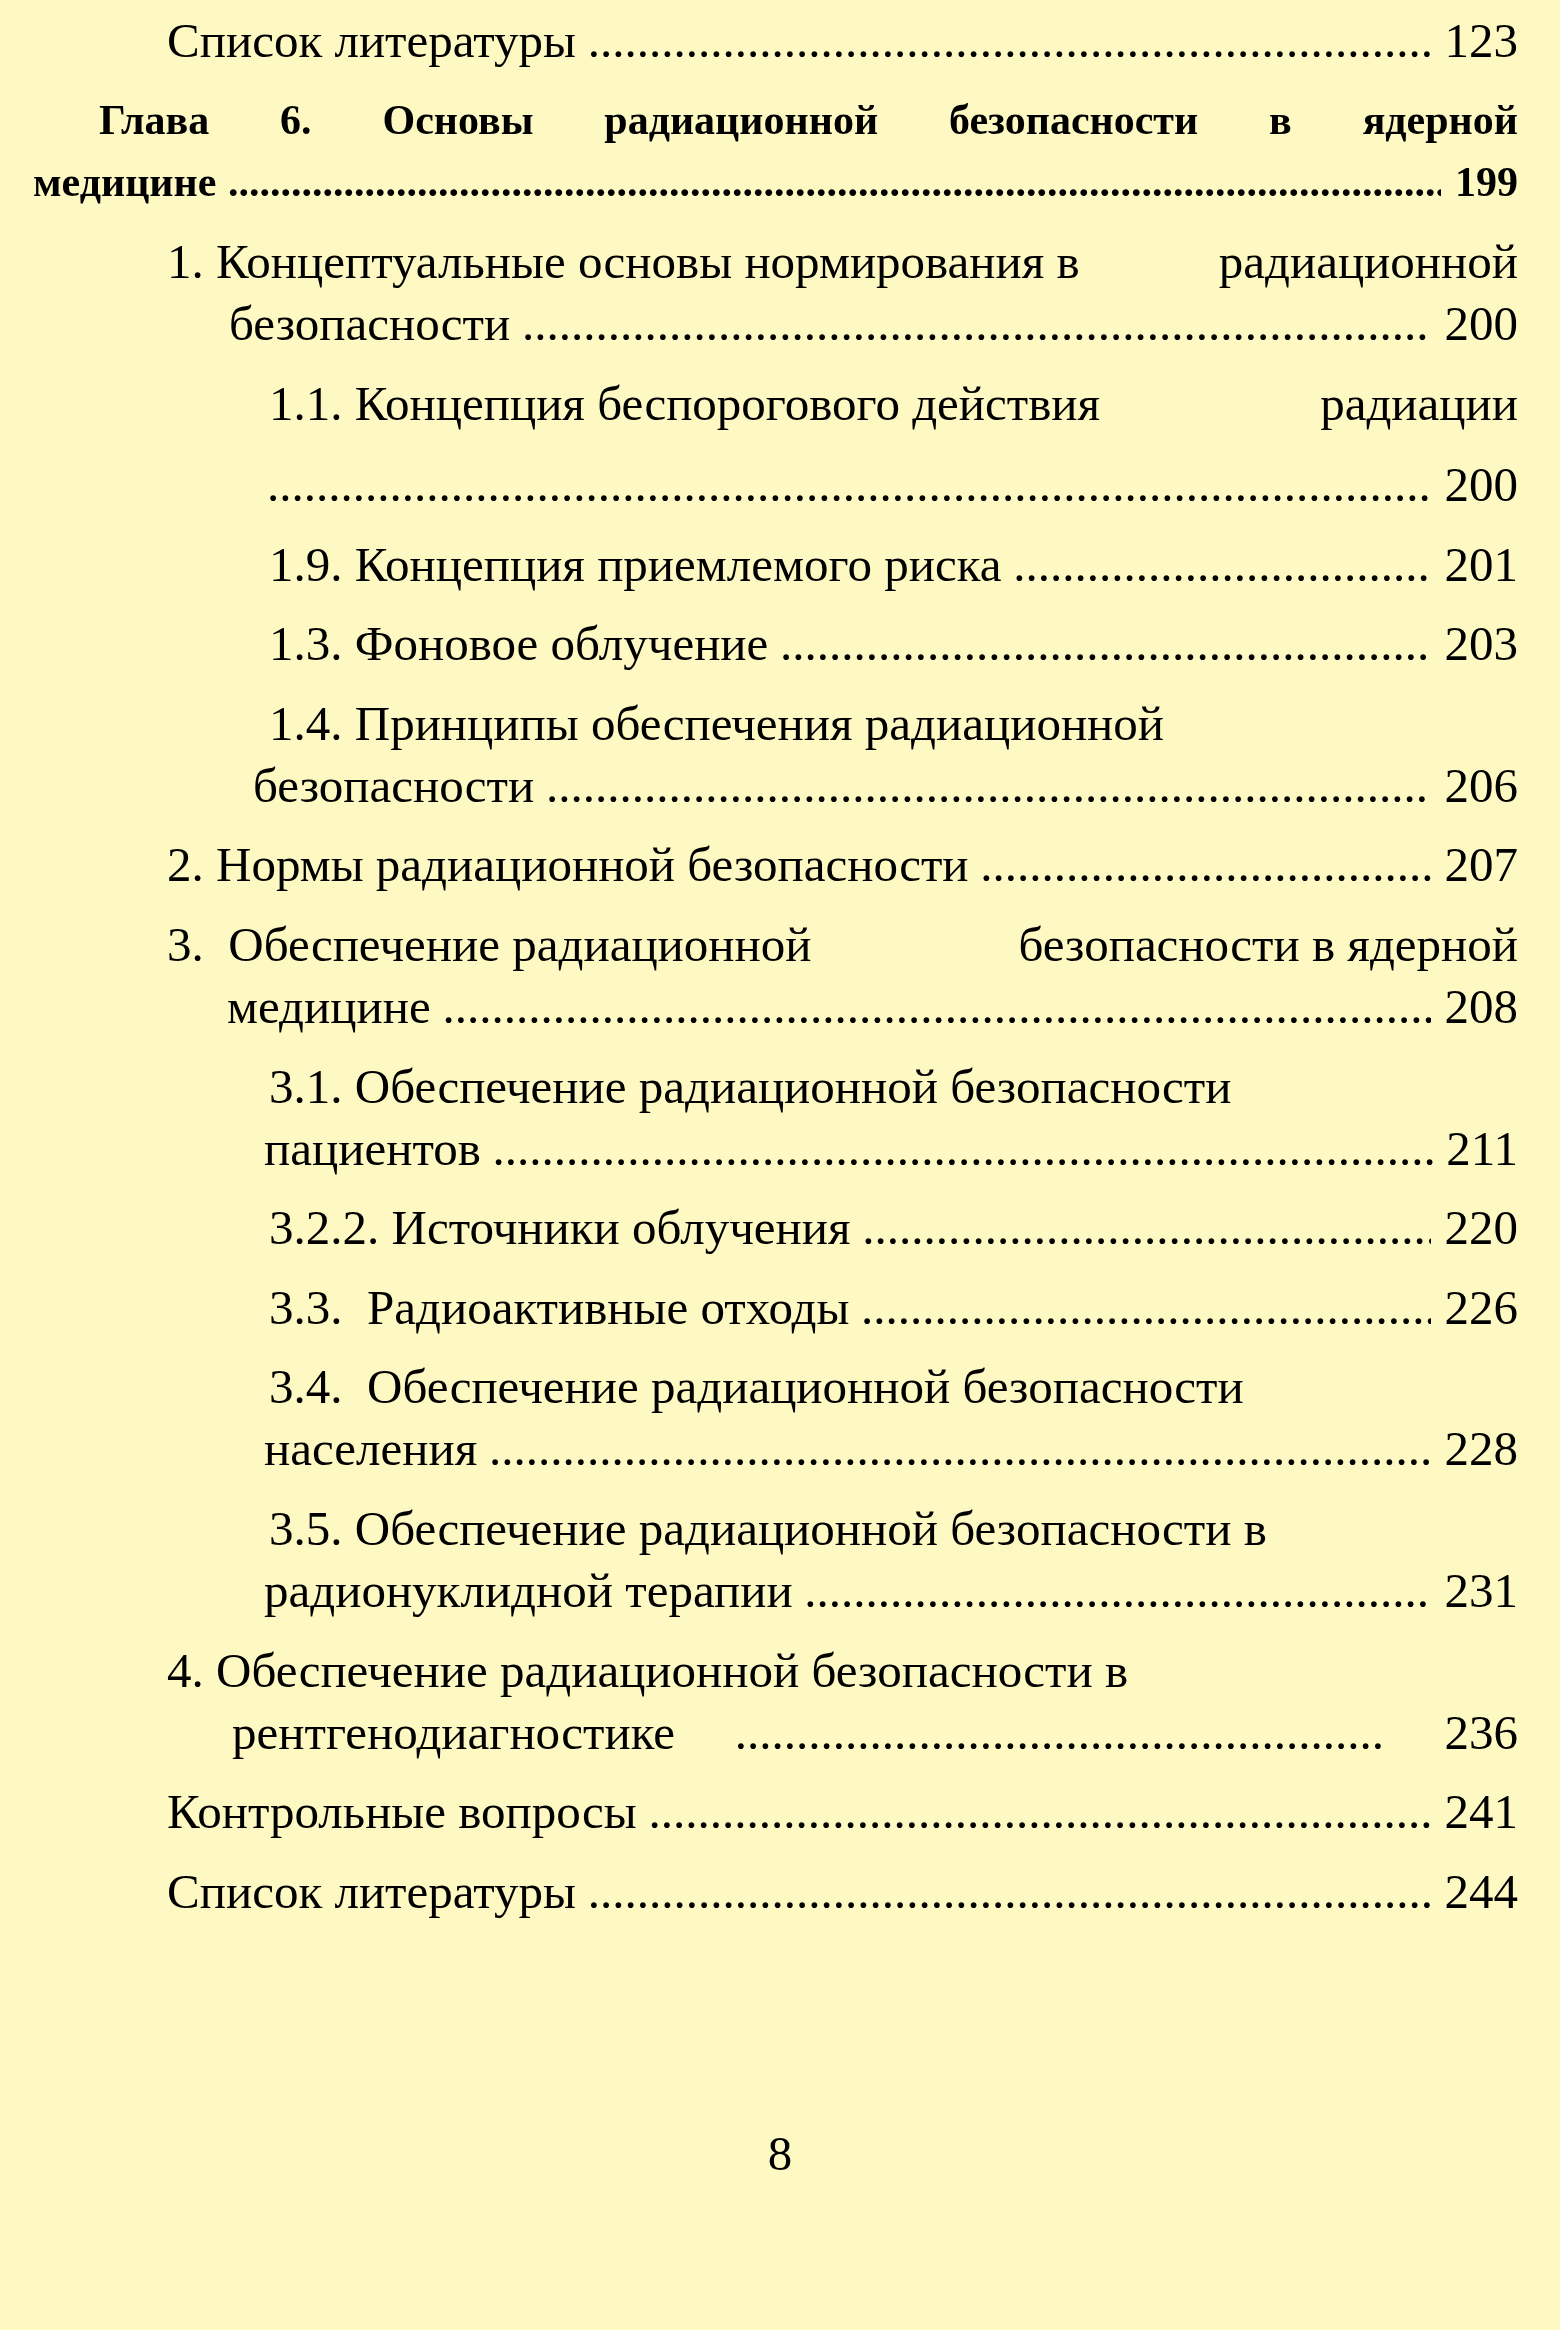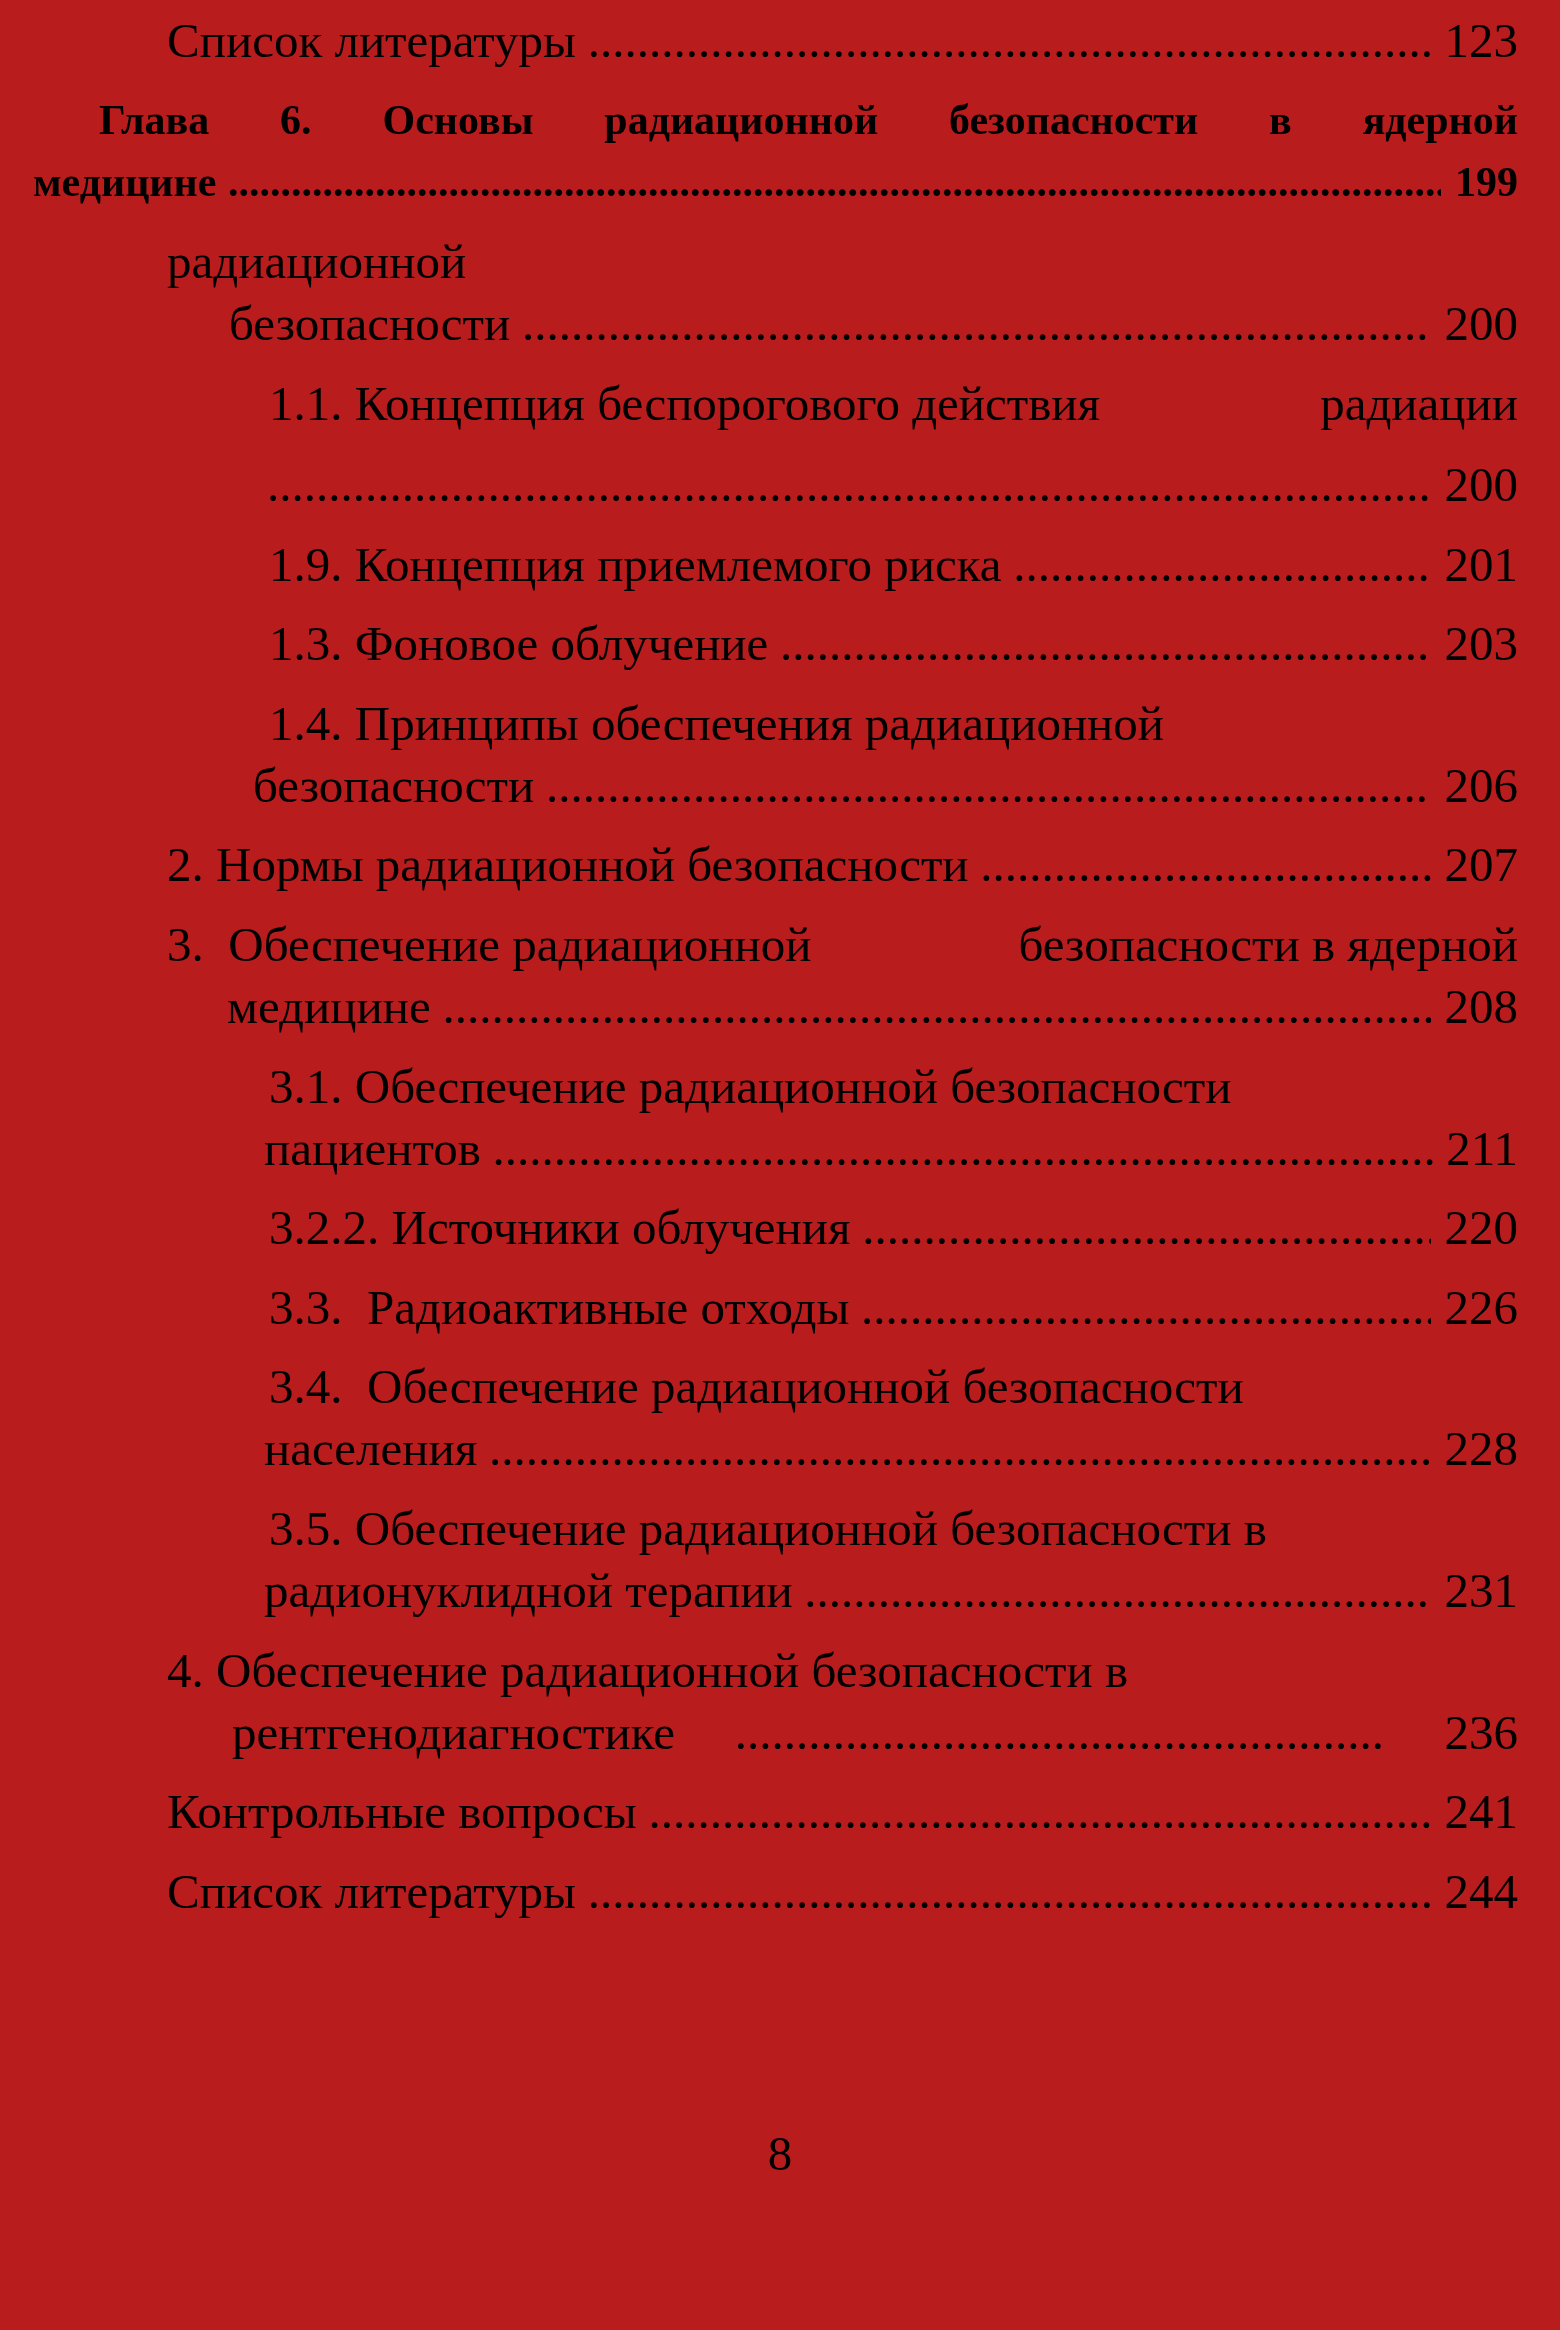--- a/index.html
+++ b/index.html
@@ -5,21 +5,21 @@
 <style>
   html, body {
     margin: 0;
     padding: 0;
     background: #ffffff;
   }
   .page {
     position: relative;
     width: 1560px;
     height: 2331px;
-    background: #b91c1c;
+    background: #fef9c3;
     color: #000000;
     font-family: "Liberation Serif", "DejaVu Serif", serif;
     font-size: 49px;
     line-height: 62px;
     overflow: hidden;
     box-sizing: border-box;
     padding-top: 9.8px;
   }
   .entry { margin-bottom: 17.6px; }
 
@@ -97,20 +97,21 @@
       </div>
       <div class="row bold m34">
         <span class="txt">медицине</span>
         <span class="leader"></span>
         <span class="pg">199</span>
       </div>
     </div>
 
     <div class="entry">
       <div class="row spread m171">
+        <span class="txt">1. Концептуальные основы нормирования в</span>
         <span class="txt">радиационной</span>
       </div>
       <div class="row m235">
         <span class="txt">безопасности</span>
         <span class="leader"></span>
         <span class="pg">200</span>
       </div>
     </div>
 
     <div class="entry">

